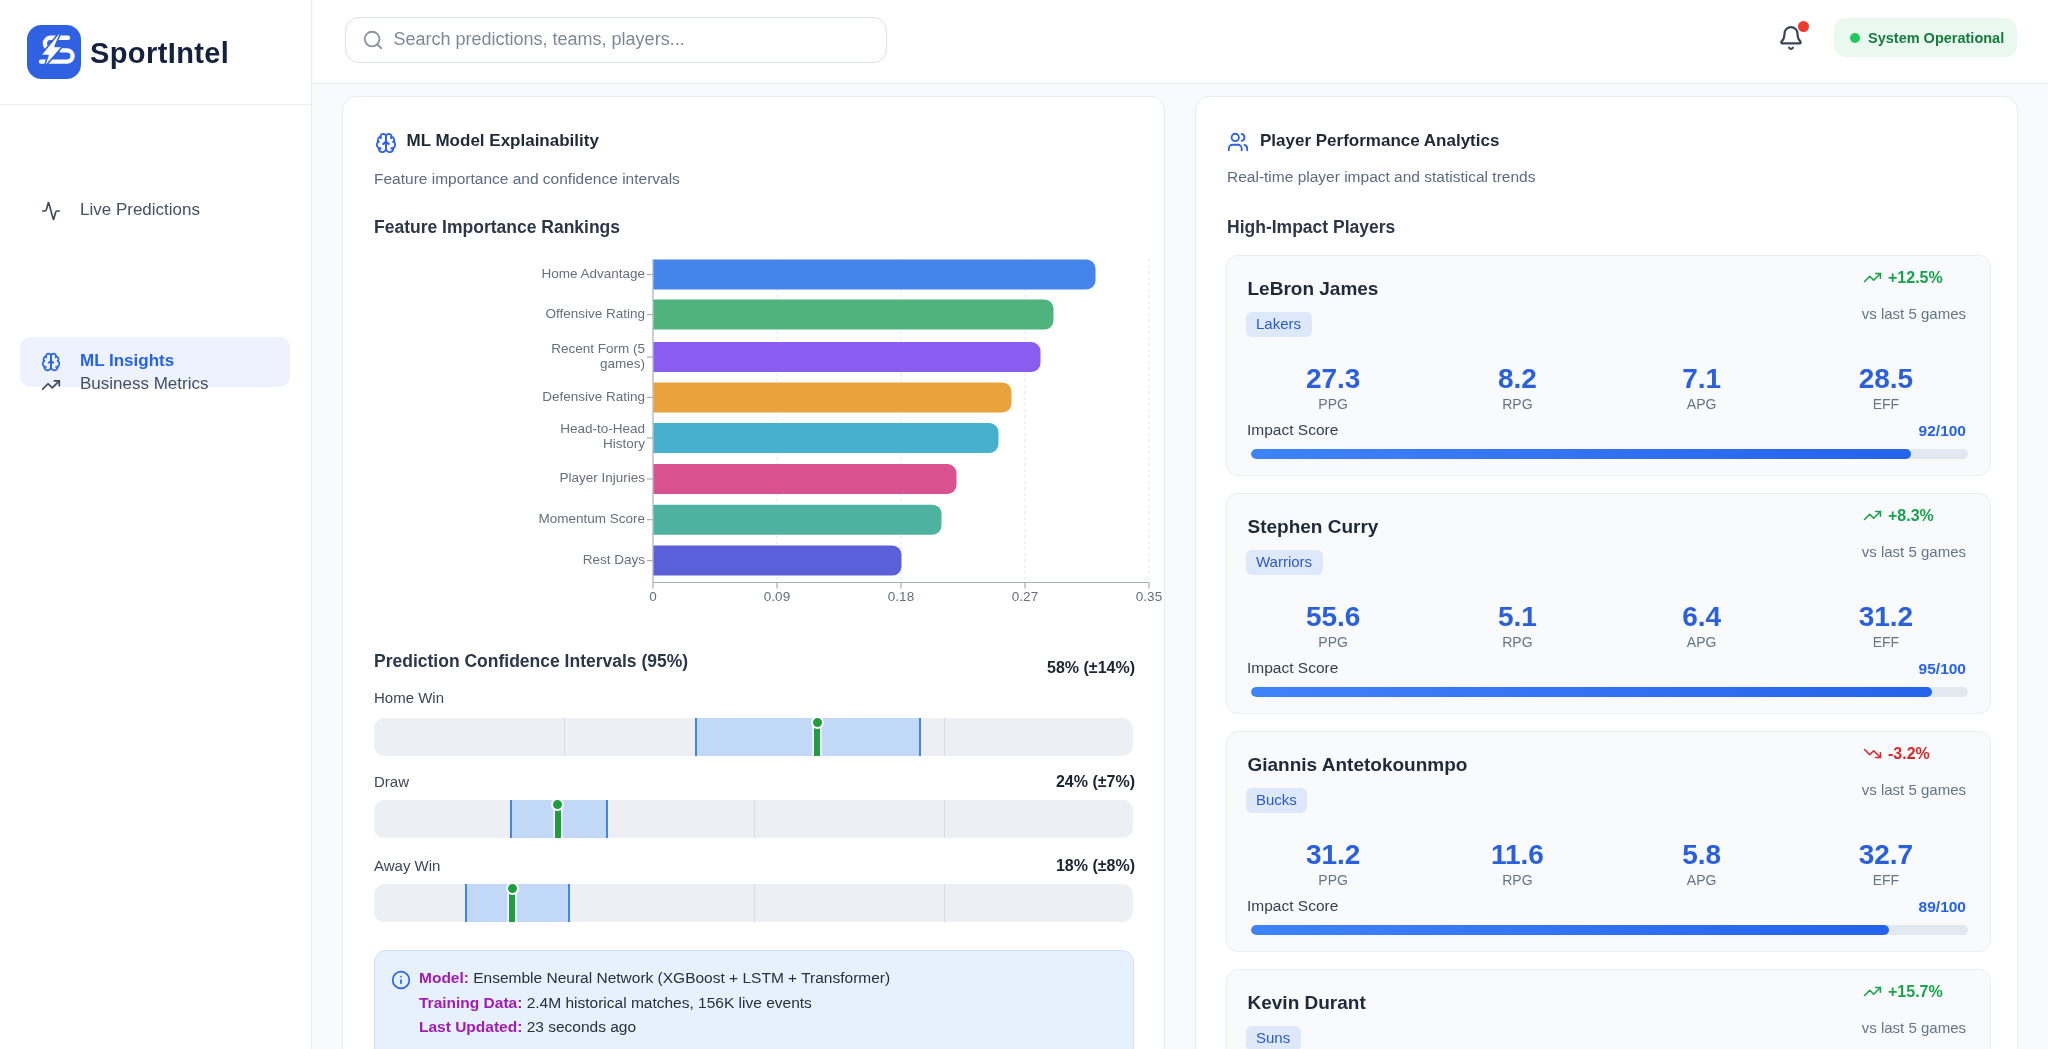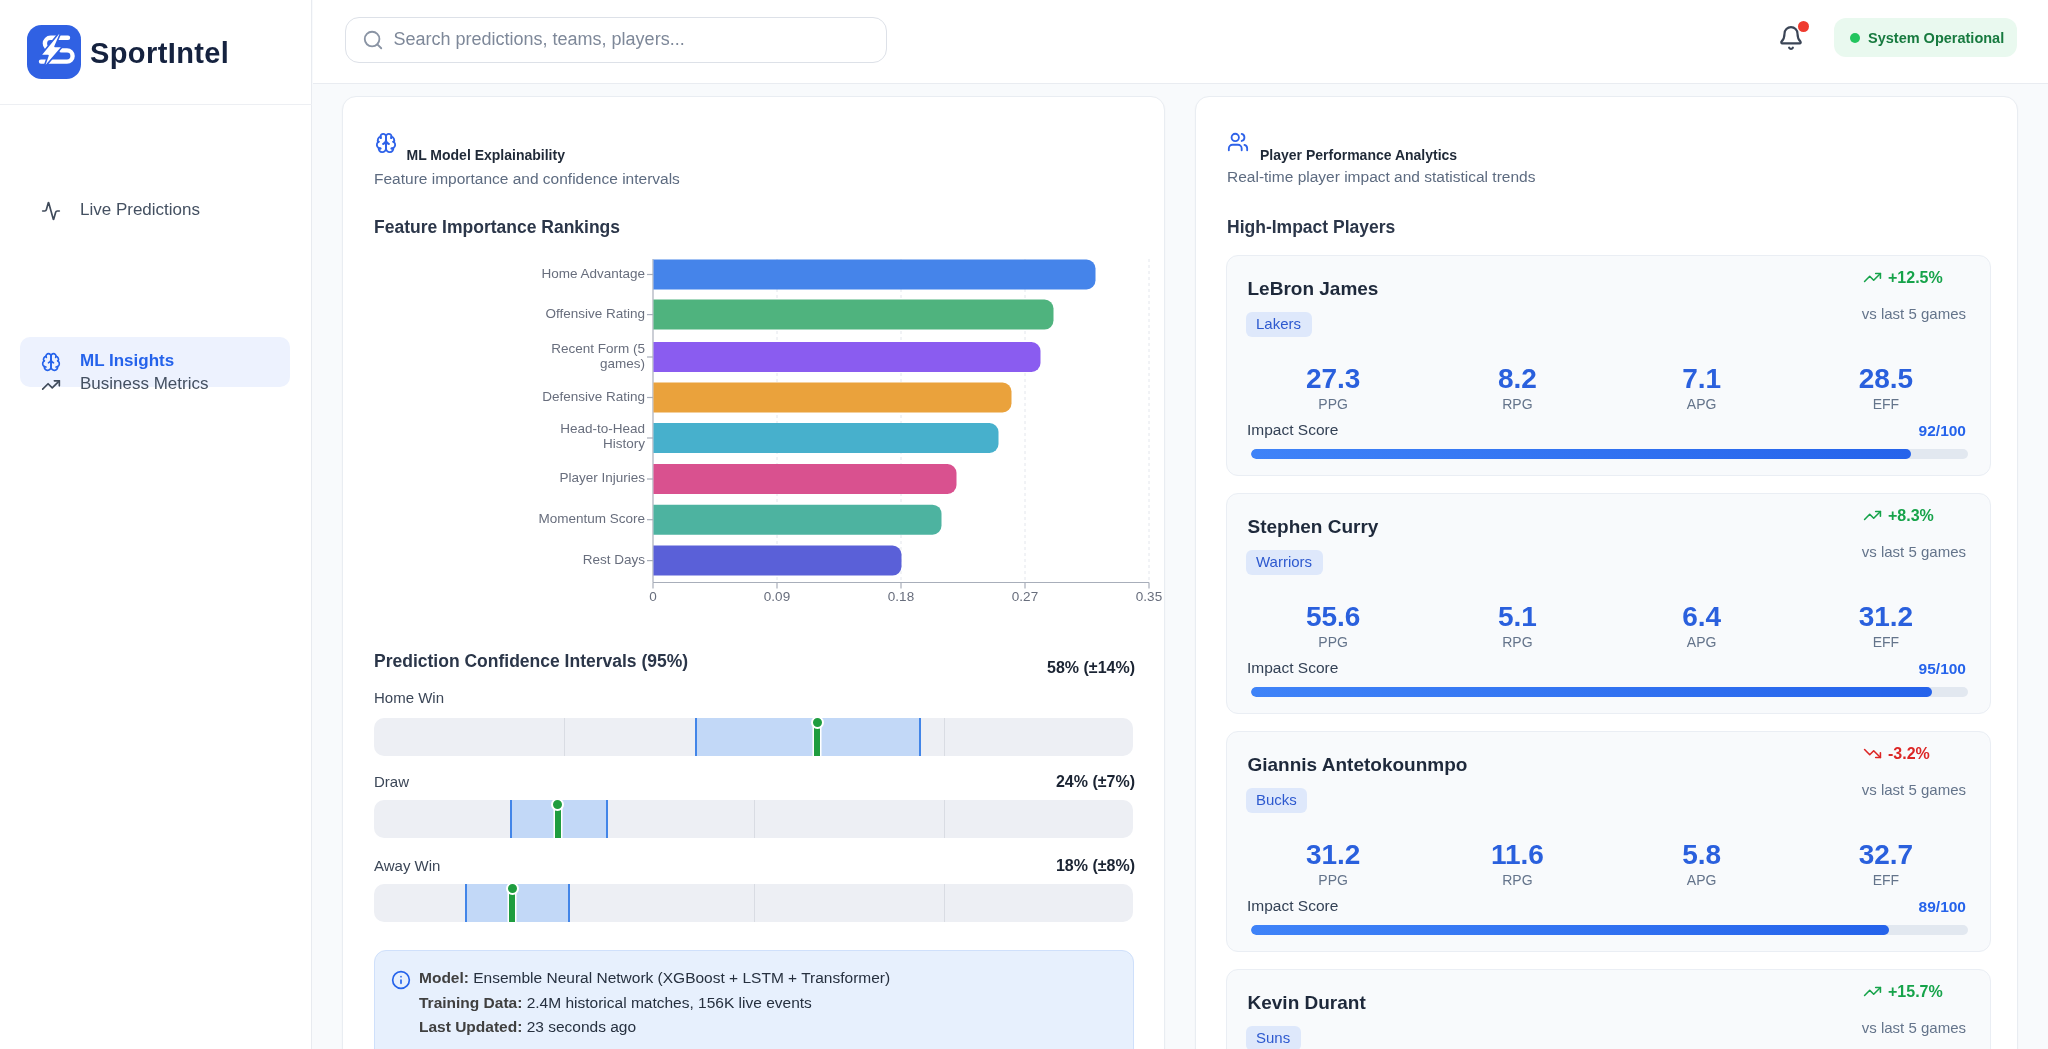--- a/index.html
+++ b/index.html
@@ -21,33 +21,33 @@
 #search-box .sph { position:absolute; left:48px; top:11px; font-size:18px; color:#7e8899; }
 #bell { position:absolute; left:1465px; top:25px; }
 #bell-dot { position:absolute; left:1485px; top:21px; width:11px; height:11px; border-radius:50%; background:#ef3b2f; }
 #sys-pill { position:absolute; left:1521px; top:18px; width:183px; height:39px; background:#e9f9ef; border-radius:12px; }
 #sys-pill .dot { position:absolute; left:16px; top:15px; width:10px; height:10px; border-radius:50%; background:#22c55e; }
 #sys-pill .txt { position:absolute; left:34px; top:11.5px; font-size:14.5px; font-weight:600; color:#177a3f; }
 #main { position:absolute; left:312px; top:84px; width:1736px; height:965px; background:#f8fafc; }
 .card { position:absolute; background:#ffffff; border:1px solid #e9edf2; border-radius:14px; box-shadow:0 1px 2px rgba(16,24,40,0.04); }
 #card-left { left:30px; top:12px; width:822.5px; height:1030px; }
 #card-right { left:882.5px; top:12px; width:823.5px; height:1030px; }
-.ctitle { position:absolute; font-size:14px; font-weight:600; color:#1f2937; white-space:nowrap;margin-top:16px; }
+.ctitle { position:absolute; font-size:17px; font-weight:600; color:#1f2937; white-space:nowrap; }
 .csub { position:absolute; font-size:15.5px; color:#5d6b80; white-space:nowrap; }
 .shead { position:absolute; font-size:17.5px; line-height:22px; font-weight:600; color:#2b3649; white-space:nowrap; }
 .ci-label { position:absolute; left:31px; font-size:15px; line-height:18px; color:#3b4657; white-space:nowrap; }
 .ci-val { position:absolute; right:28.5px; font-size:16px; line-height:20px; font-weight:600; color:#1b2433; white-space:nowrap; }
 .ci-track { position:absolute; left:31px; width:759.4px; height:38px; border-radius:10px; background:#edeff4; overflow:hidden; }
 .ci-grid { position:absolute; top:0; width:1.5px; height:38px; background:#d9dce3; }
 .ci-range { position:absolute; top:0; height:38px; background:#c2d8f7; border-left:2.5px solid #4285e8; border-right:2.5px solid #4285e8; }
 .ci-stem { position:absolute; top:6px; width:5.5px; height:32px; background:#1f9d3f; box-shadow:0 0 0 1.5px #ffffff; }
 .ci-dot { position:absolute; top:-2px; width:13px; height:13px; border-radius:50%; background:#1f9d3f; border:2px solid #ffffff; }
 #model-box { position:absolute; left:31px; top:853px; width:760px; height:116px; background:#e7f0fd; border:1px solid #cfe0fb; border-radius:12px; }
 .mb-line { position:absolute; left:44px; font-size:15.5px; color:#26303f; white-space:nowrap; }
-.mb-key { color:#404040; font-weight:600; }
+.mb-key { color:#a21caf; font-weight:600; }
 .pcard { position:absolute; left:30.5px; width:765px; height:221px; background:#f8fafc; border:1px solid #eaeef4; border-radius:12px; }
 .pname { position:absolute; left:20.5px; top:21.5px; font-size:19px; font-weight:600; color:#1e293b; white-space:nowrap; }
 .ptrend { position:absolute; left:636px; top:12px; display:flex; align-items:center; gap:6px; font-size:16px; font-weight:600; }
 .ptrend.up span { color:#16a34a; }
 .ptrend.down span { color:#dc2626; }
 .pvs { position:absolute; right:24px; top:48.5px; font-size:15px; color:#64748b; }
 .ppill { position:absolute; left:18.5px; top:56px; height:24.5px; line-height:24.5px; padding:0 10.5px; background:#dee8fb; border-radius:6px; font-size:15px; font-weight:500; color:#2d59cf; }
 .pstats { position:absolute; left:14px; top:0; width:737px; display:flex; }
 .pst { flex:1; text-align:center; }
 .pv { margin-top:108px; font-size:28px; font-weight:600; color:#2a60dd; line-height:30px; }

